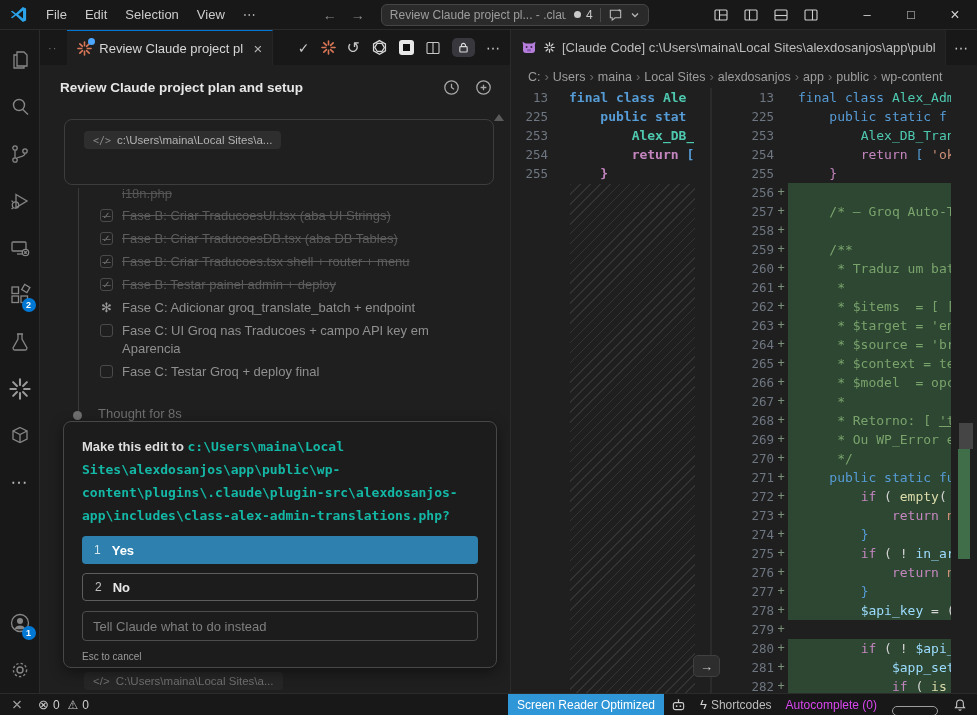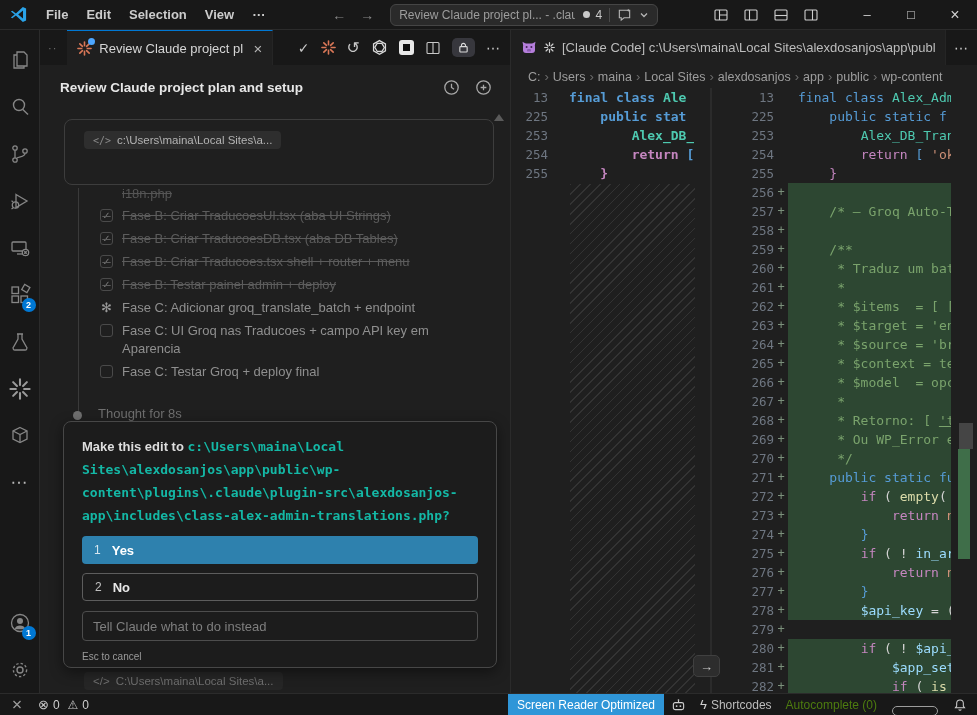--- a/index.html
+++ b/index.html
@@ -3,21 +3,21 @@
 <meta charset="utf-8">
 <style>
   html,body{margin:0;padding:0;background:#111;}
   *{box-sizing:border-box;}
   .app{position:relative;width:977px;height:715px;background:#1f1f1f;overflow:hidden;
        font-family:"Liberation Sans",sans-serif;color:#ccc;-webkit-font-smoothing:antialiased;}
   
   .titlebar{position:absolute;left:0;top:0;right:0;height:30px;background:#181818;
             border-bottom:1px solid #2b2b2b;display:flex;align-items:center;font-size:13px;color:#c2c2c2;}
   .logo{width:20px;height:20px;margin:0 8px 0 9px;flex:none;display:flex;align-items:center;}
-  .menubar{display:flex;align-items:flex-end;font-weight:bold;}
+  .menubar{display:flex;align-items:flex-end;}
   .menu-item{padding:3px 9px;border-radius:5px;color:#cccccc;cursor:default;}
   .navarrows{display:flex;gap:14px;margin-left:58px;color:#8a8a8a;font-size:14px;}
   .cmdcenter{margin-left:16px;width:268px;height:22px;background:#2a2a2a;border:1px solid #454545;
              border-radius:6px;display:flex;align-items:center;padding:0 8px;color:#9d9d9d;font-size:12px;}
   .cc-title{flex:1;white-space:nowrap;overflow:hidden;}
   .cc-dot{width:7px;height:7px;border-radius:50%;background:#c9c9c9;margin:0 5px 0 8px;flex:none;}
   .cc-count{color:#c9c9c9;margin-right:7px;}
   .cc-sep{width:1px;height:14px;background:#4a4a4a;margin-right:7px;flex:none;}
   .icon{display:inline-flex;align-items:center;justify-content:center;flex:none;}
   .layoutbtns{display:flex;gap:14px;margin-left:auto;margin-right:26px;}
@@ -660,21 +660,21 @@
             <circle cx="6" cy="8.7" r="1" fill="#cfcfcf" stroke="none"></circle>
             <circle cx="10" cy="8.7" r="1" fill="#cfcfcf" stroke="none"></circle>
             <path d="M8 5V3"></path>
             <circle cx="8" cy="2.2" r=".9" fill="#cfcfcf" stroke="none"></circle>
           </svg>
       </span>
       <span class="sb-item">
         <span style="font-size:13px;">ϟ</span>
         <span style="color:#bdbdbd;">Shortcodes</span>
       </span>
-      <span class="sb-item" style="color:#4d7c0f;">Autocomplete (0)</span>
+      <span class="sb-item" style="color:#d946ef;">Autocomplete (0)</span>
       <span class="stadium"></span>
       <span class="sb-item" style="padding-right:10px;">
         <svg width="14" height="14" viewBox="0 0 16 16" fill="none" stroke="#cfcfcf" stroke-width="1.2">
             <path d="M8 2.2a3.8 3.8 0 0 1 3.8 3.8v3.2l1.4 2H2.8l1.4-2V6A3.8 3.8 0 0 1 8 2.2z"></path>
             <path d="M6.8 12.8a1.2 1.2 0 0 0 2.4 0"></path>
           </svg>
       </span>
     </span>
   </div>
 </div>

